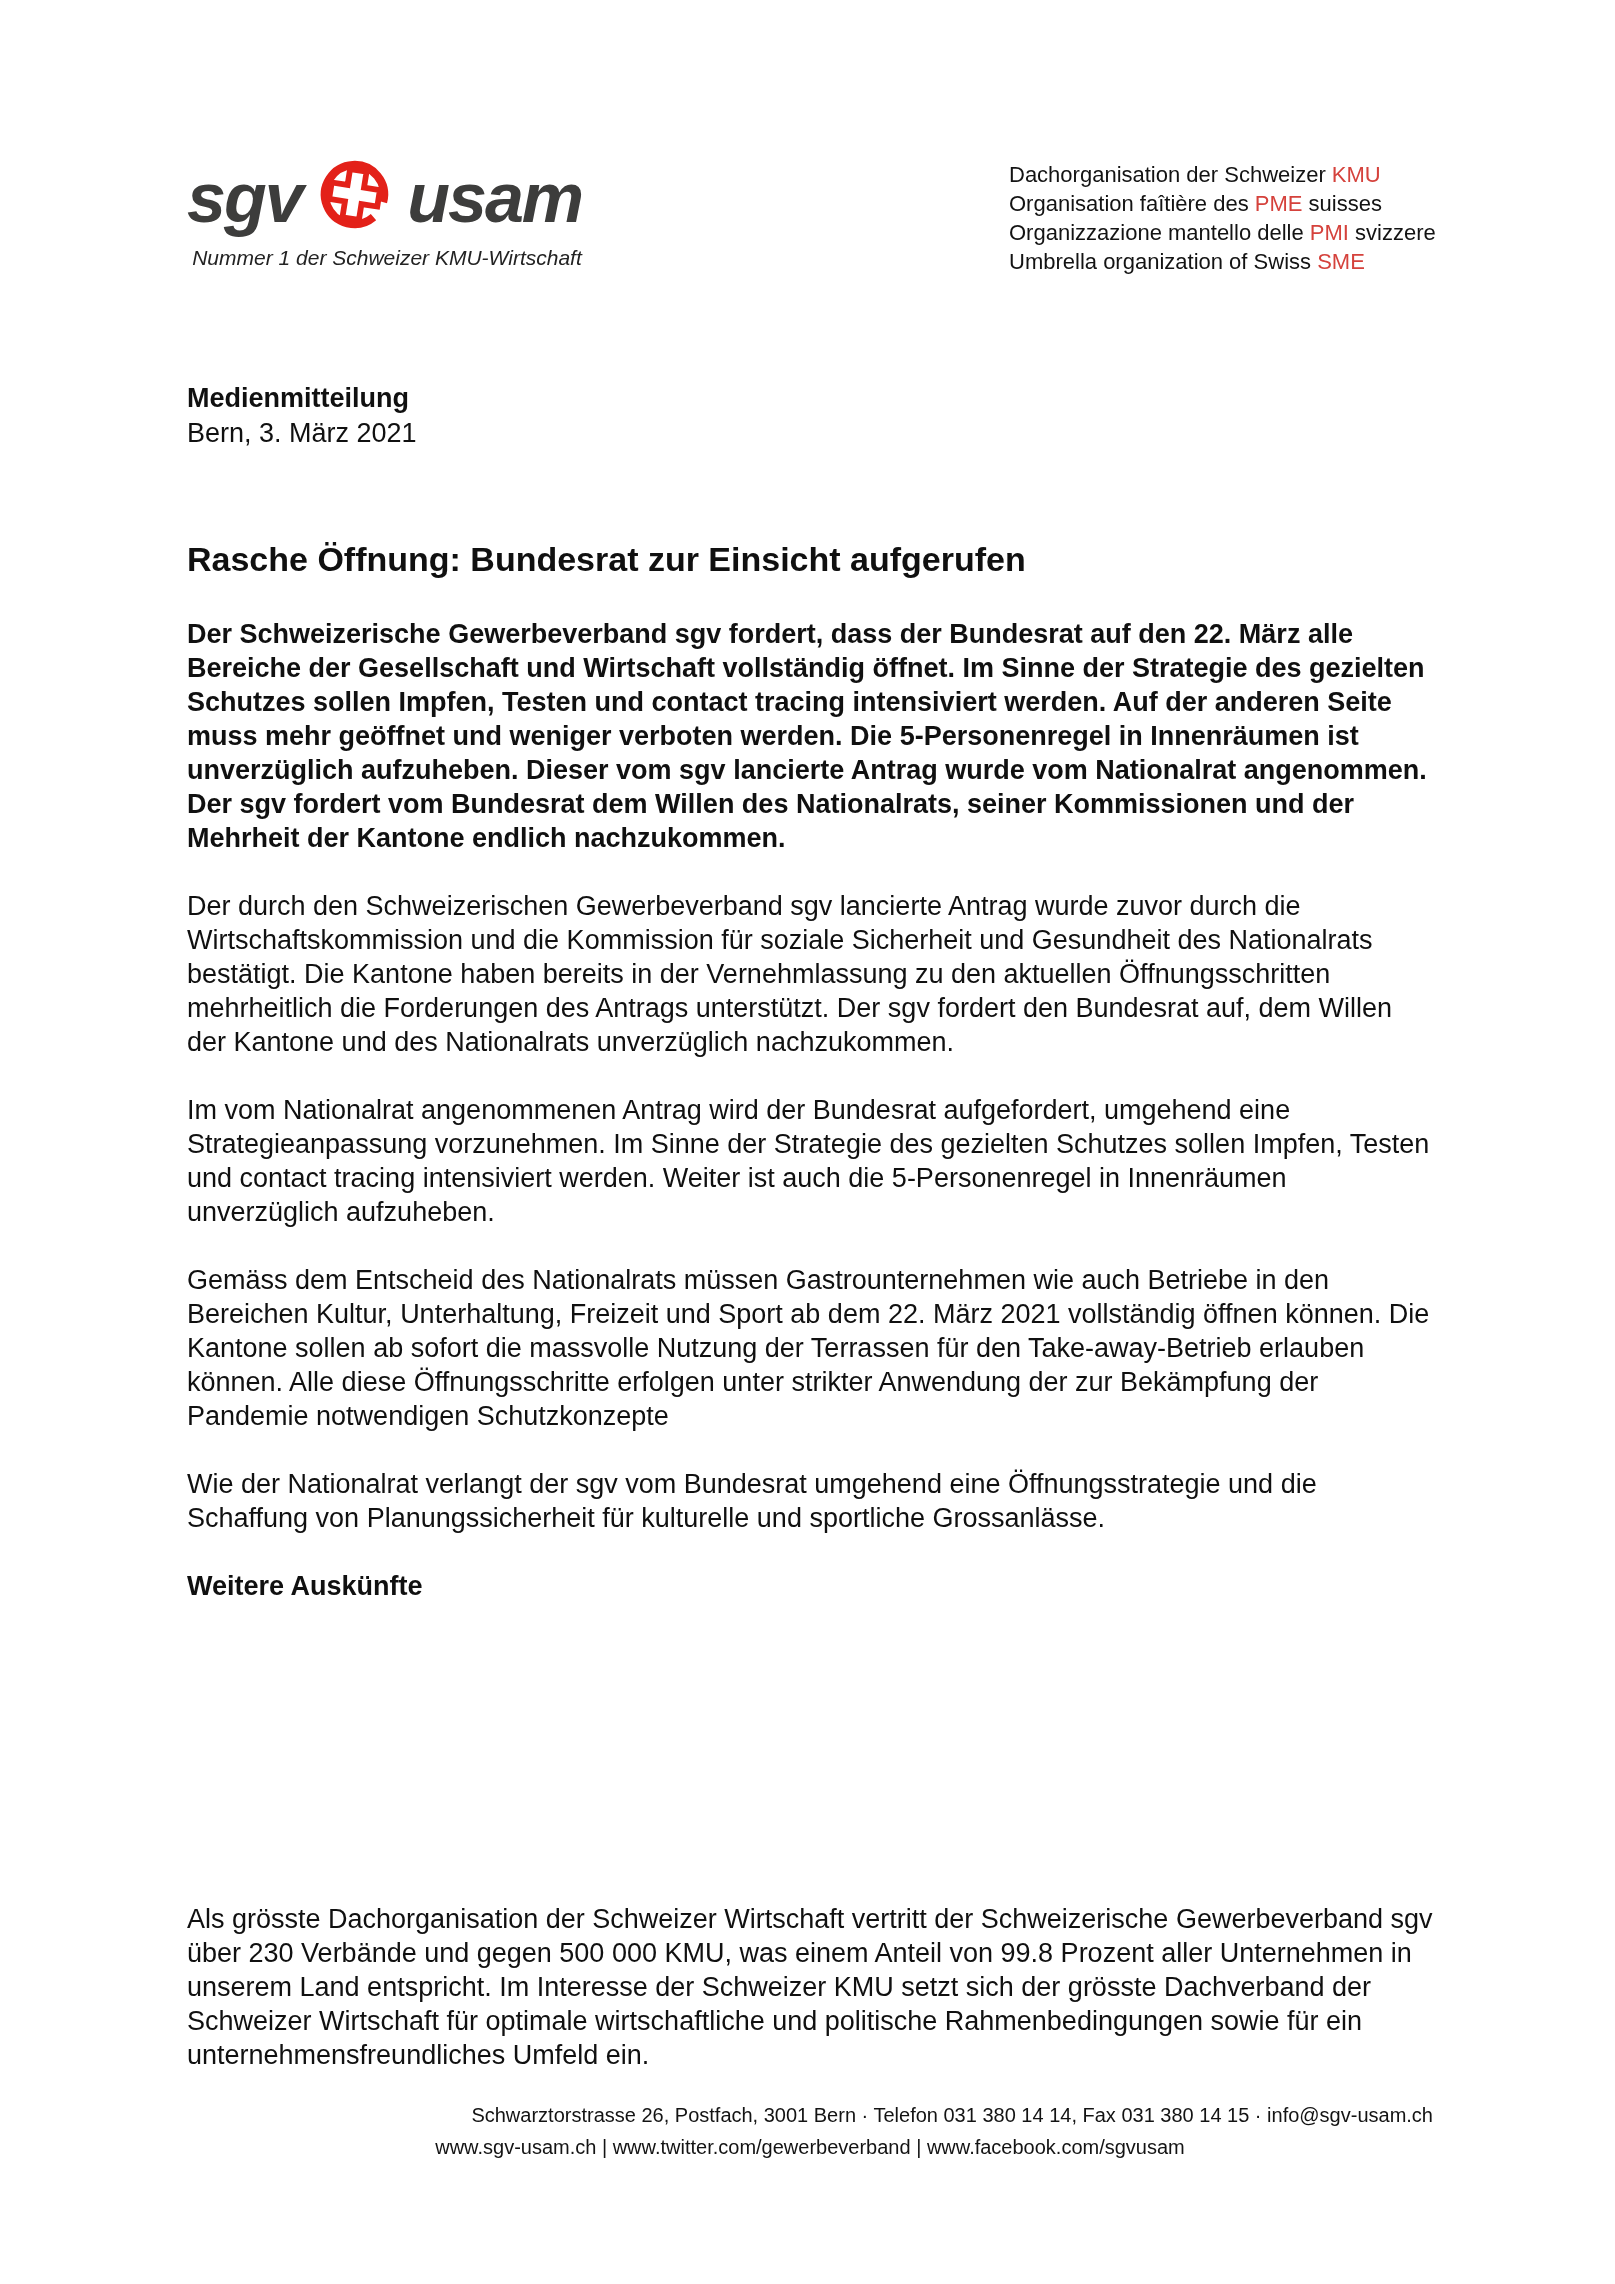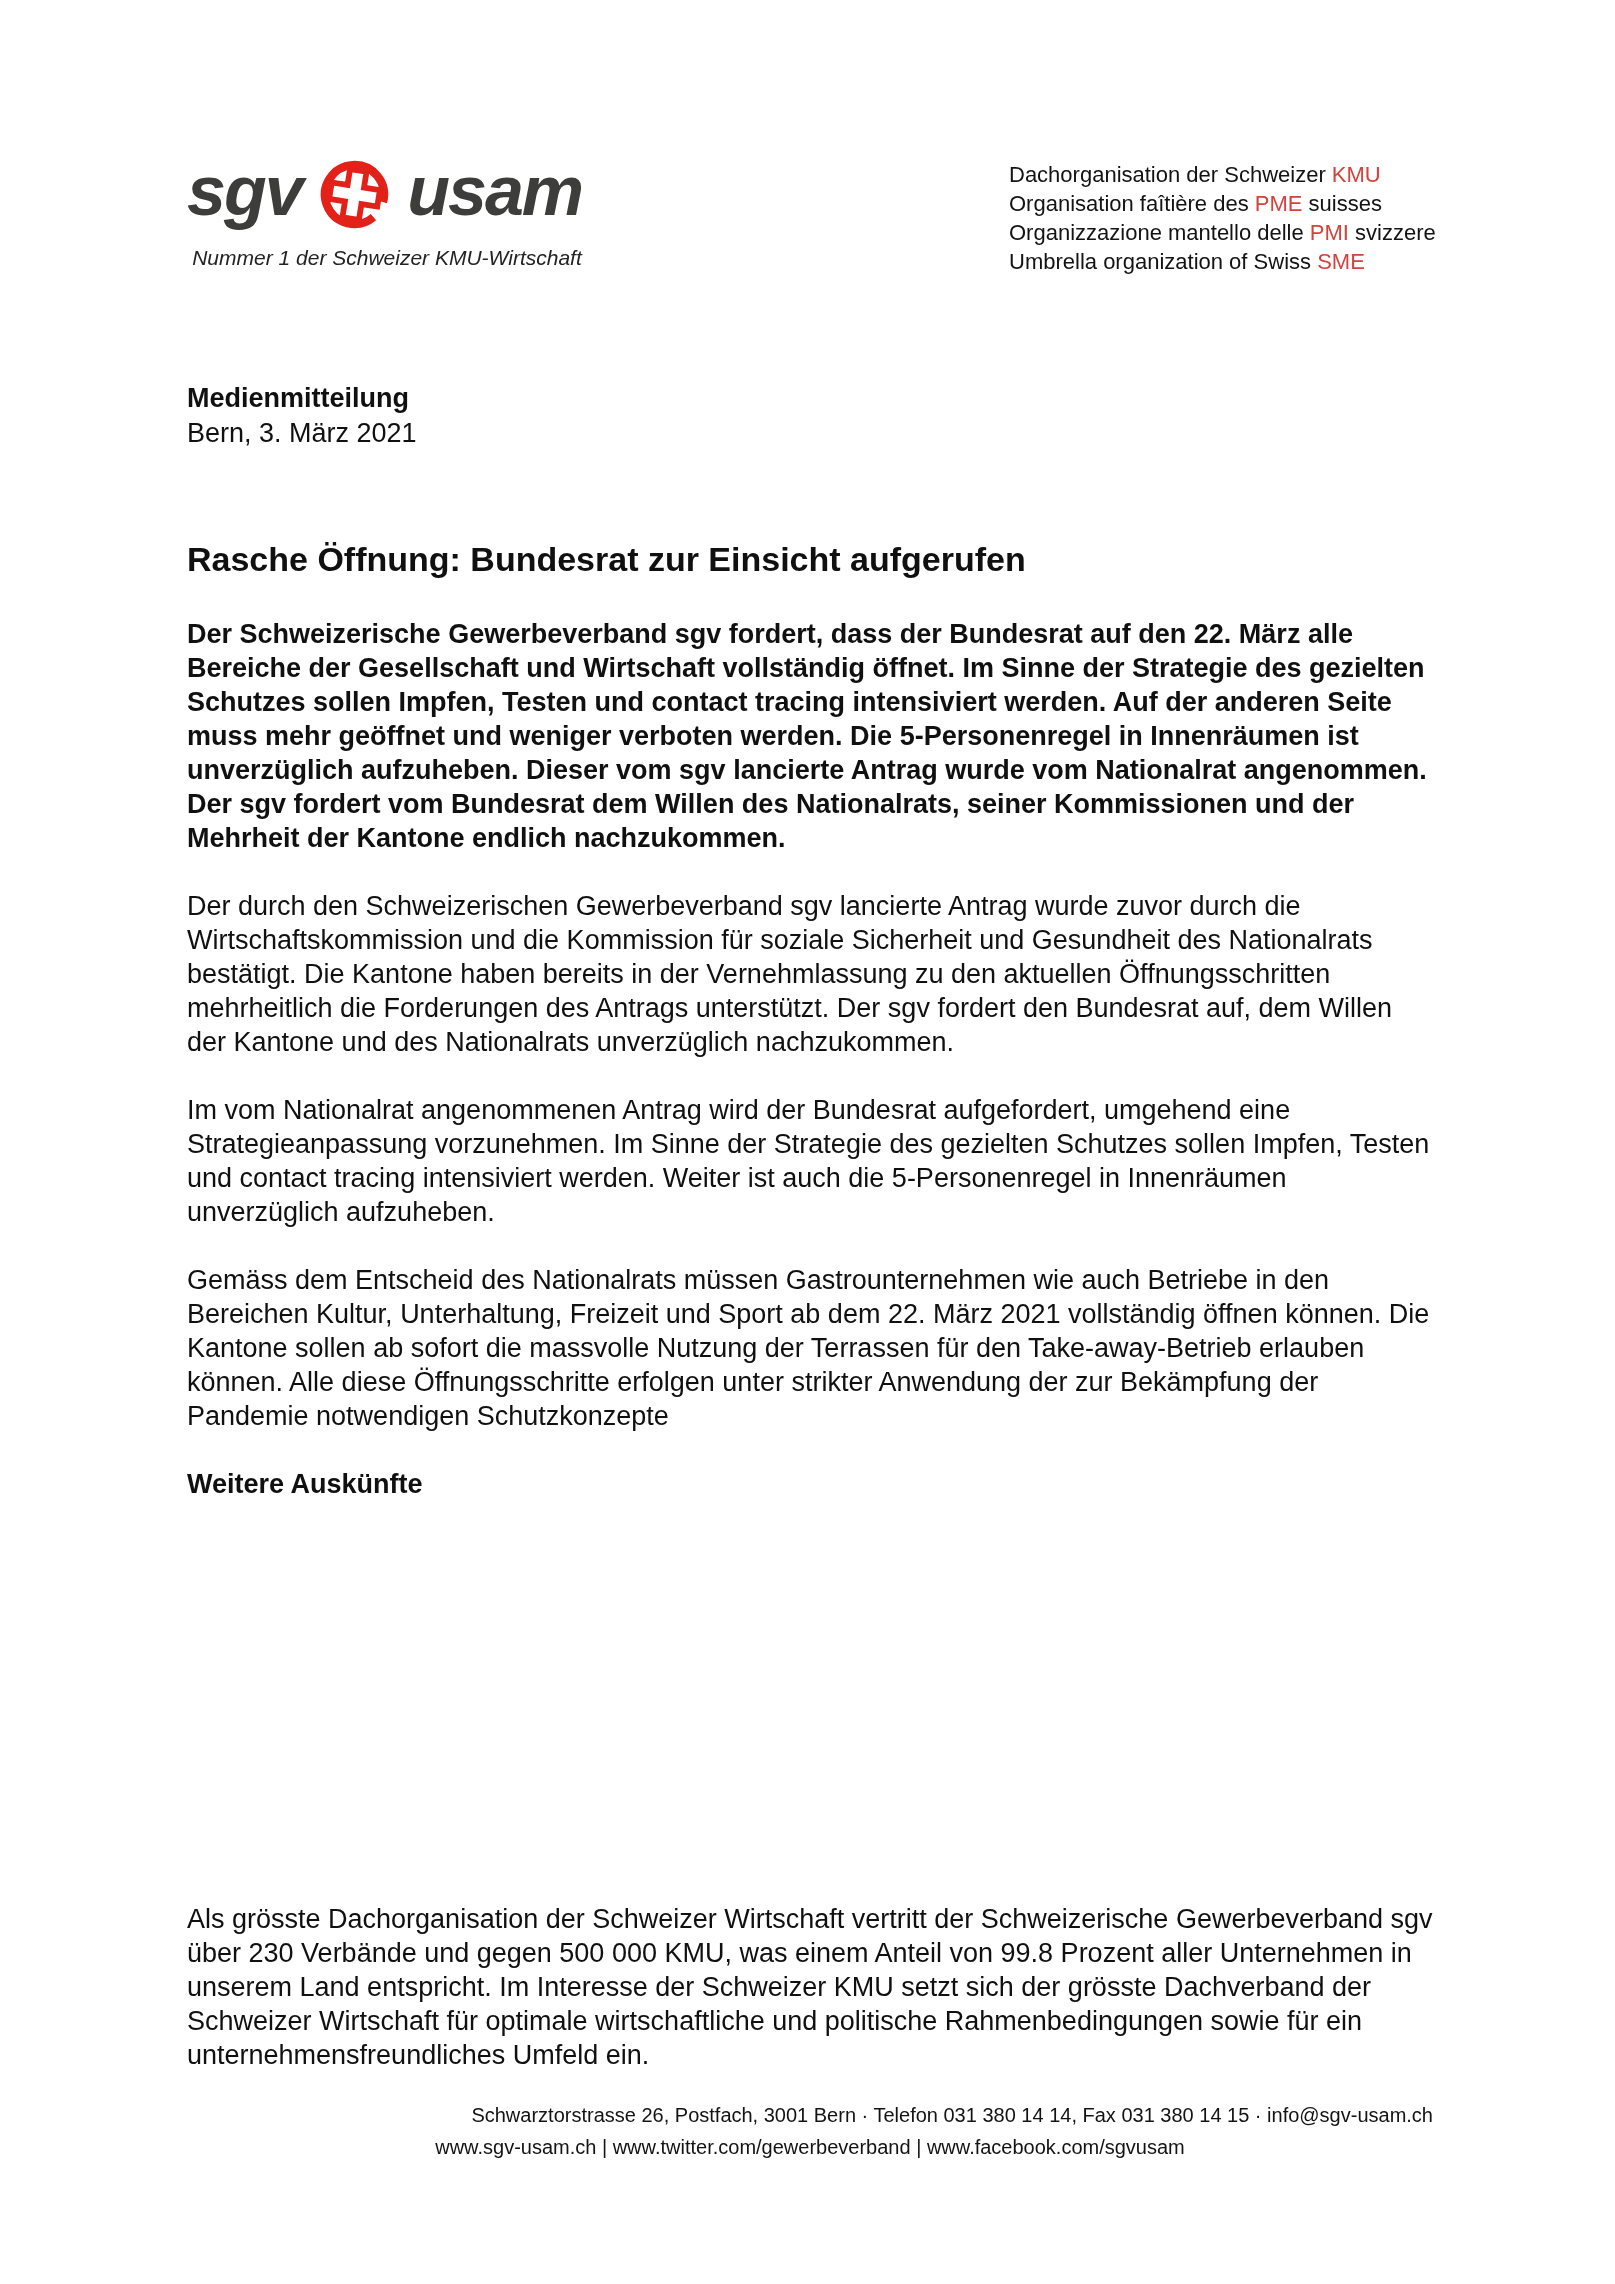--- a/index.html
+++ b/index.html
@@ -6,21 +6,21 @@
   body{
     width:1616px;height:2284px;position:relative;overflow:hidden;
     background:#ffffff;color:var(--text,#101010);
     font-family:"Liberation Sans",sans-serif;
     -webkit-font-smoothing:antialiased;
   }
   .abs{position:absolute}
 
   
   #logo-block{left:187px;top:156px}
-  .logo-row{display:flex;align-items:flex-start;gap:13px}
+  .logo-row{display:flex;align-items:flex-end;gap:13px}
   .logo-word{
     font-size:70px;font-weight:bold;font-style:italic;
     color:var(--logo-gray,#3d3d3c);letter-spacing:-2px;line-height:1;
   }
   .logo-mark{width:77px;height:77px;flex:0 0 auto;margin:0 1.3px}
   .logo-mark .ring{fill:none;stroke:var(--logo-red,#e32119);stroke-width:13}
   .logo-mark .cross{fill:#ffffff;stroke:var(--logo-red,#e32119);stroke-width:9}
   .logo-tagline{
     font-size:21px;font-style:italic;color:#232323;margin:13px 0 0 5.2px;line-height:1.1;
   }
@@ -84,20 +84,21 @@
 </div>
 
 <div class="abs" id="content">
   <h1 class="headline">Rasche Öffnung: Bundesrat zur Einsicht aufgerufen</h1>
 
   <p class="body lead">Der Schweizerische Gewerbeverband sgv fordert, dass der Bundesrat auf den 22. März alle Bereiche der Gesellschaft und Wirtschaft vollständig öffnet. Im Sinne der Strategie des gezielten Schutzes sollen Impfen, Testen und contact tracing intensiviert werden. Auf der anderen Seite muss mehr geöffnet und weniger verboten werden. Die 5-Personenregel in Innenräumen ist unverzüglich aufzuheben. Dieser vom sgv lancierte Antrag wurde vom Nationalrat angenommen. Der sgv fordert vom Bundesrat dem Willen des Nationalrats, seiner Kommissionen und der Mehrheit der Kantone endlich nachzukommen.</p>
 
   <p class="body">Der durch den Schweizerischen Gewerbeverband sgv lancierte Antrag wurde zuvor durch die Wirtschaftskommission und die Kommission für soziale Sicherheit und Gesundheit des Nationalrats bestätigt. Die Kantone haben bereits in der Vernehmlassung zu den aktuellen Öffnungsschritten mehrheitlich die Forderungen des Antrags unterstützt. Der sgv fordert den Bundesrat auf, dem Willen der Kantone und des Nationalrats unverzüglich nachzukommen.</p>
   <p class="body">Im vom Nationalrat angenommenen Antrag wird der Bundesrat aufgefordert, umgehend eine Strategieanpassung vorzunehmen. Im Sinne der Strategie des gezielten Schutzes sollen Impfen, Testen und contact tracing intensiviert werden. Weiter ist auch die 5-Personenregel in Innenräumen unverzüglich aufzuheben.</p>
   <p class="body">Gemäss dem Entscheid des Nationalrats müssen Gastrounternehmen wie auch Betriebe in den Bereichen Kultur, Unterhaltung, Freizeit und Sport ab dem 22. März 2021 vollständig öffnen können. Die Kantone sollen ab sofort die massvolle Nutzung der Terrassen für den Take-away-Betrieb erlauben können. Alle diese Öffnungsschritte erfolgen unter strikter Anwendung der zur Bekämpfung der Pandemie notwendigen Schutzkonzepte</p>
+  <p class="body">Wie der Nationalrat verlangt der sgv vom Bundesrat umgehend eine Öffnungsstrategie und die Schaffung von Planungssicherheit für kulturelle und sportliche Grossanlässe.</p>
 
   <div class="section-heading">Weitere Auskünfte</div>
 </div>
 
 <div class="abs" id="boilerplate">Als grösste Dachorganisation der Schweizer Wirtschaft vertritt der Schweizerische Gewerbeverband sgv über 230 Verbände und gegen 500 000 KMU, was einem Anteil von 99.8 Prozent aller Unternehmen in unserem Land entspricht. Im Interesse der Schweizer KMU setzt sich der grösste Dachverband der Schweizer Wirtschaft für optimale wirtschaftliche und politische Rahmenbedingungen sowie für ein unternehmensfreundliches Umfeld ein.</div>
 
 <div class="abs" id="footer">
   <div class="footer-address">Schwarztorstrasse 26, Postfach, 3001 Bern  ·  Telefon 031 380 14 14, Fax 031 380 14 15  ·  info@sgv-usam.ch</div>
   <div class="footer-web">www.sgv-usam.ch  |  www.twitter.com/gewerbeverband  |  www.facebook.com/sgvusam</div>
 </div>

